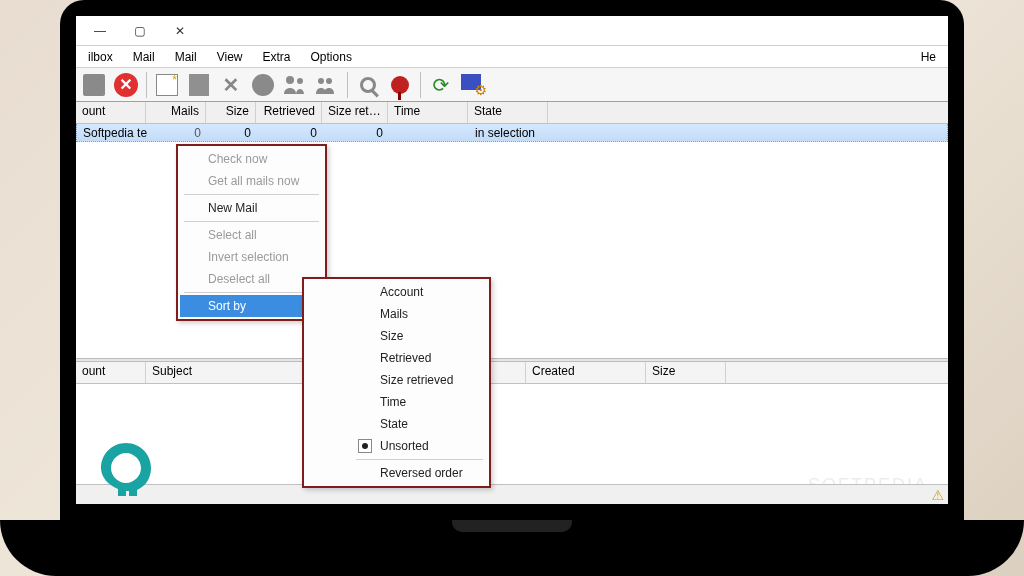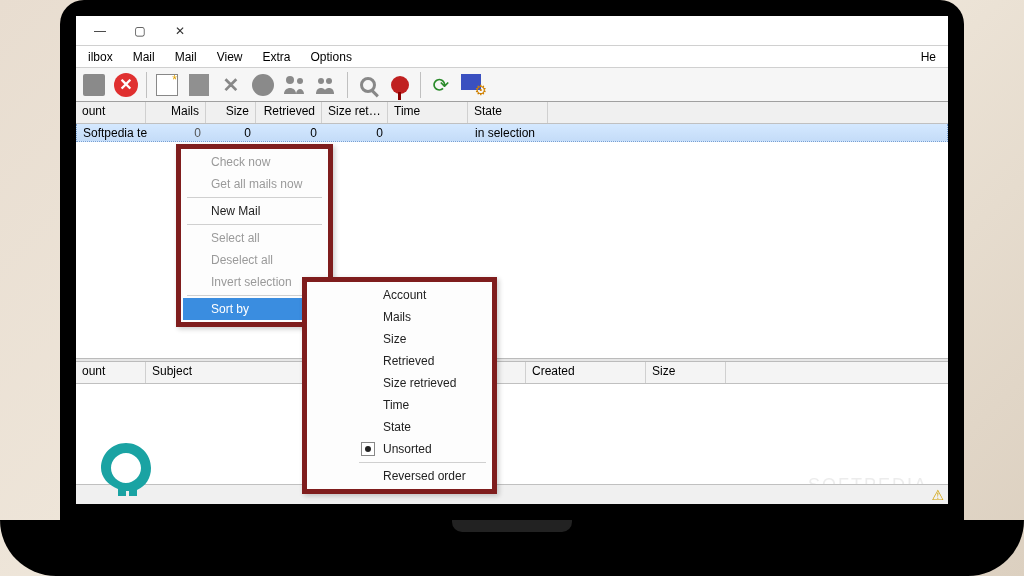--- a/index.html
+++ b/index.html
@@ -170,21 +170,21 @@
     border-top:1px solid #c0c0c0; background:#f0f0f0;
     display:flex; justify-content:flex-end; align-items:center; padding-right:4px;
     font-size: 11px; color:#888;
   }
   .statusbar .warn { color:#d0a000; font-size:14px; }
   .watermark { position:absolute; right:20px; bottom:8px; font-size:18px; color:rgba(200,200,200,0.35); letter-spacing:2px; font-weight:300;}
   
   .ctxmenu {
     position: absolute;
     background: #fdfdfd;
-    border: 5px solid #7f1d1d;
+    border: 2px solid #7f1d1d;
     box-shadow: 2px 2px 5px rgba(0,0,0,0.2);
     font-size: 12px;
     padding: 2px;
     min-width: 120px;
     z-index: 10;
   }
   .ctxmenu .item {
     padding: 4px 24px 4px 28px;
     position: relative;
     white-space: nowrap;
@@ -332,22 +332,22 @@
       <span class="warn">⚠</span>
     </div>
 
     <div class="ctxmenu" style="left:100px; top:128px;">
       <div class="item disabled">Check now</div>
       <div class="item disabled">Get all mails now</div>
       <div class="sep"></div>
       <div class="item">New Mail</div>
       <div class="sep"></div>
       <div class="item disabled">Select all</div>
+      <div class="item disabled">Invert selection</div>
       <div class="item disabled">Deselect all</div>
-      <div class="item disabled">Invert selection</div>
       <div class="sep"></div>
       <div class="item highlight">
         <span>Sort by</span>
         <span class="arrow">▶</span>
       </div>
     </div>
 
     <div class="ctxmenu sub" style="left:226px; top:261px;padding-left:48px;">
       <div class="item">Account</div>
       <div class="item">Mails</div>

